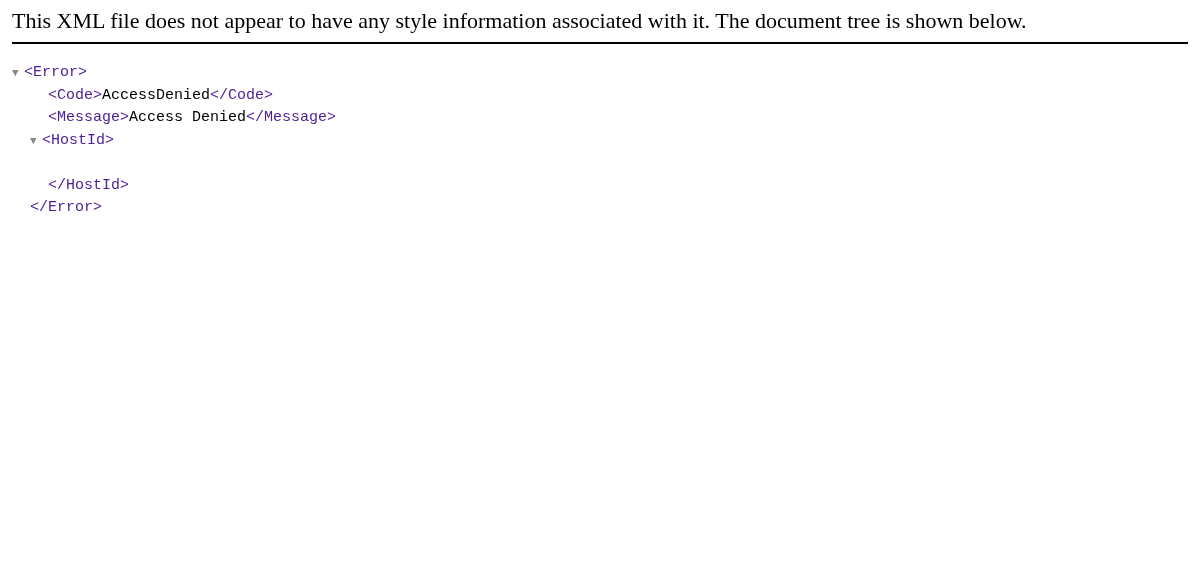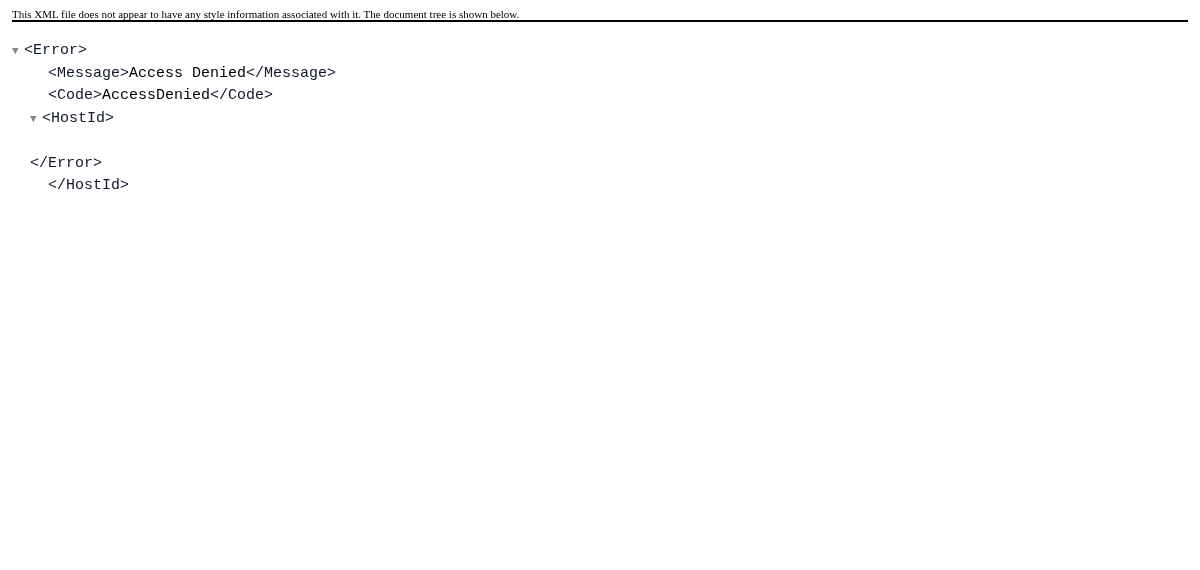--- a/index.html
+++ b/index.html
@@ -4,21 +4,22 @@
   <style>
     body {
       margin: 0;
       padding: 8px 12px;
       font-family: "Times New Roman", Times, serif;
       font-size: 16px;
       background: #fff;
       color: #000;
     }
     .top-message {
-      font-size: 11px;
+      font-size: 22px;
+      padding-bottom: 8px;
       border-bottom: 2px solid #000;
       margin-bottom: 18px;
     }
     .tree {
       font-family: "Consolas", "Menlo", "Courier New", monospace;
       font-size: 15px;
       line-height: 1.5;
     }
     .line {
       white-space: pre;
@@ -32,66 +33,66 @@
     }
     .toggle {
       color: #888;
       display: inline-block;
       width: 12px;
       font-size: 11px;
       user-select: none;
       cursor: pointer;
     }
     .tag {
-      color: #0f172a;
+      color: #4c1d95;
     }
     .text {
       color: #000;
     }
   </style>
 </head>
 <body>
 
 <div class="top-message">This XML file does not appear to have any style information associated with it. The document tree is shown below.</div>
 
 <div class="tree">
 
   <div class="line">
     <span class="toggle">▼</span>
     <span class="tag">&lt;Error&gt;</span>
   </div>
 
   <div class="line">
     <span class="indent">    </span>
-    <span class="tag">&lt;Message&gt;</span>
-    <span class="text">Access Denied</span>
-    <span class="tag">&lt;/Message&gt;</span>
+    <span class="tag">&lt;Code&gt;</span>
+    <span class="text">AccessDenied</span>
+    <span class="tag">&lt;/Code&gt;</span>
   </div>
 
   <div class="line">
     <span class="indent">    </span>
-    <span class="tag">&lt;Code&gt;</span>
-    <span class="text">AccessDenied</span>
-    <span class="tag">&lt;/Code&gt;</span>
+    <span class="tag">&lt;Message&gt;</span>
+    <span class="text">Access Denied</span>
+    <span class="tag">&lt;/Message&gt;</span>
   </div>
 
 
   <div class="line">
     <span class="indent">  </span>
     <span class="toggle">▼</span>
     <span class="tag">&lt;HostId&gt;</span>
   </div>
 
   <div class="line">
     <span class="indent">      </span>
   </div>
 
   <div class="line">
-    <span class="indent">  </span>
-    <span class="tag">&lt;/Error&gt;</span>
+    <span class="indent">    </span>
+    <span class="tag">&lt;/HostId&gt;</span>
   </div>
 
   <div class="line">
-    <span class="indent">    </span>
-    <span class="tag">&lt;/HostId&gt;</span>
+    <span class="indent">  </span>
+    <span class="tag">&lt;/Error&gt;</span>
   </div>
 
 </div>
 
 </body></html>

